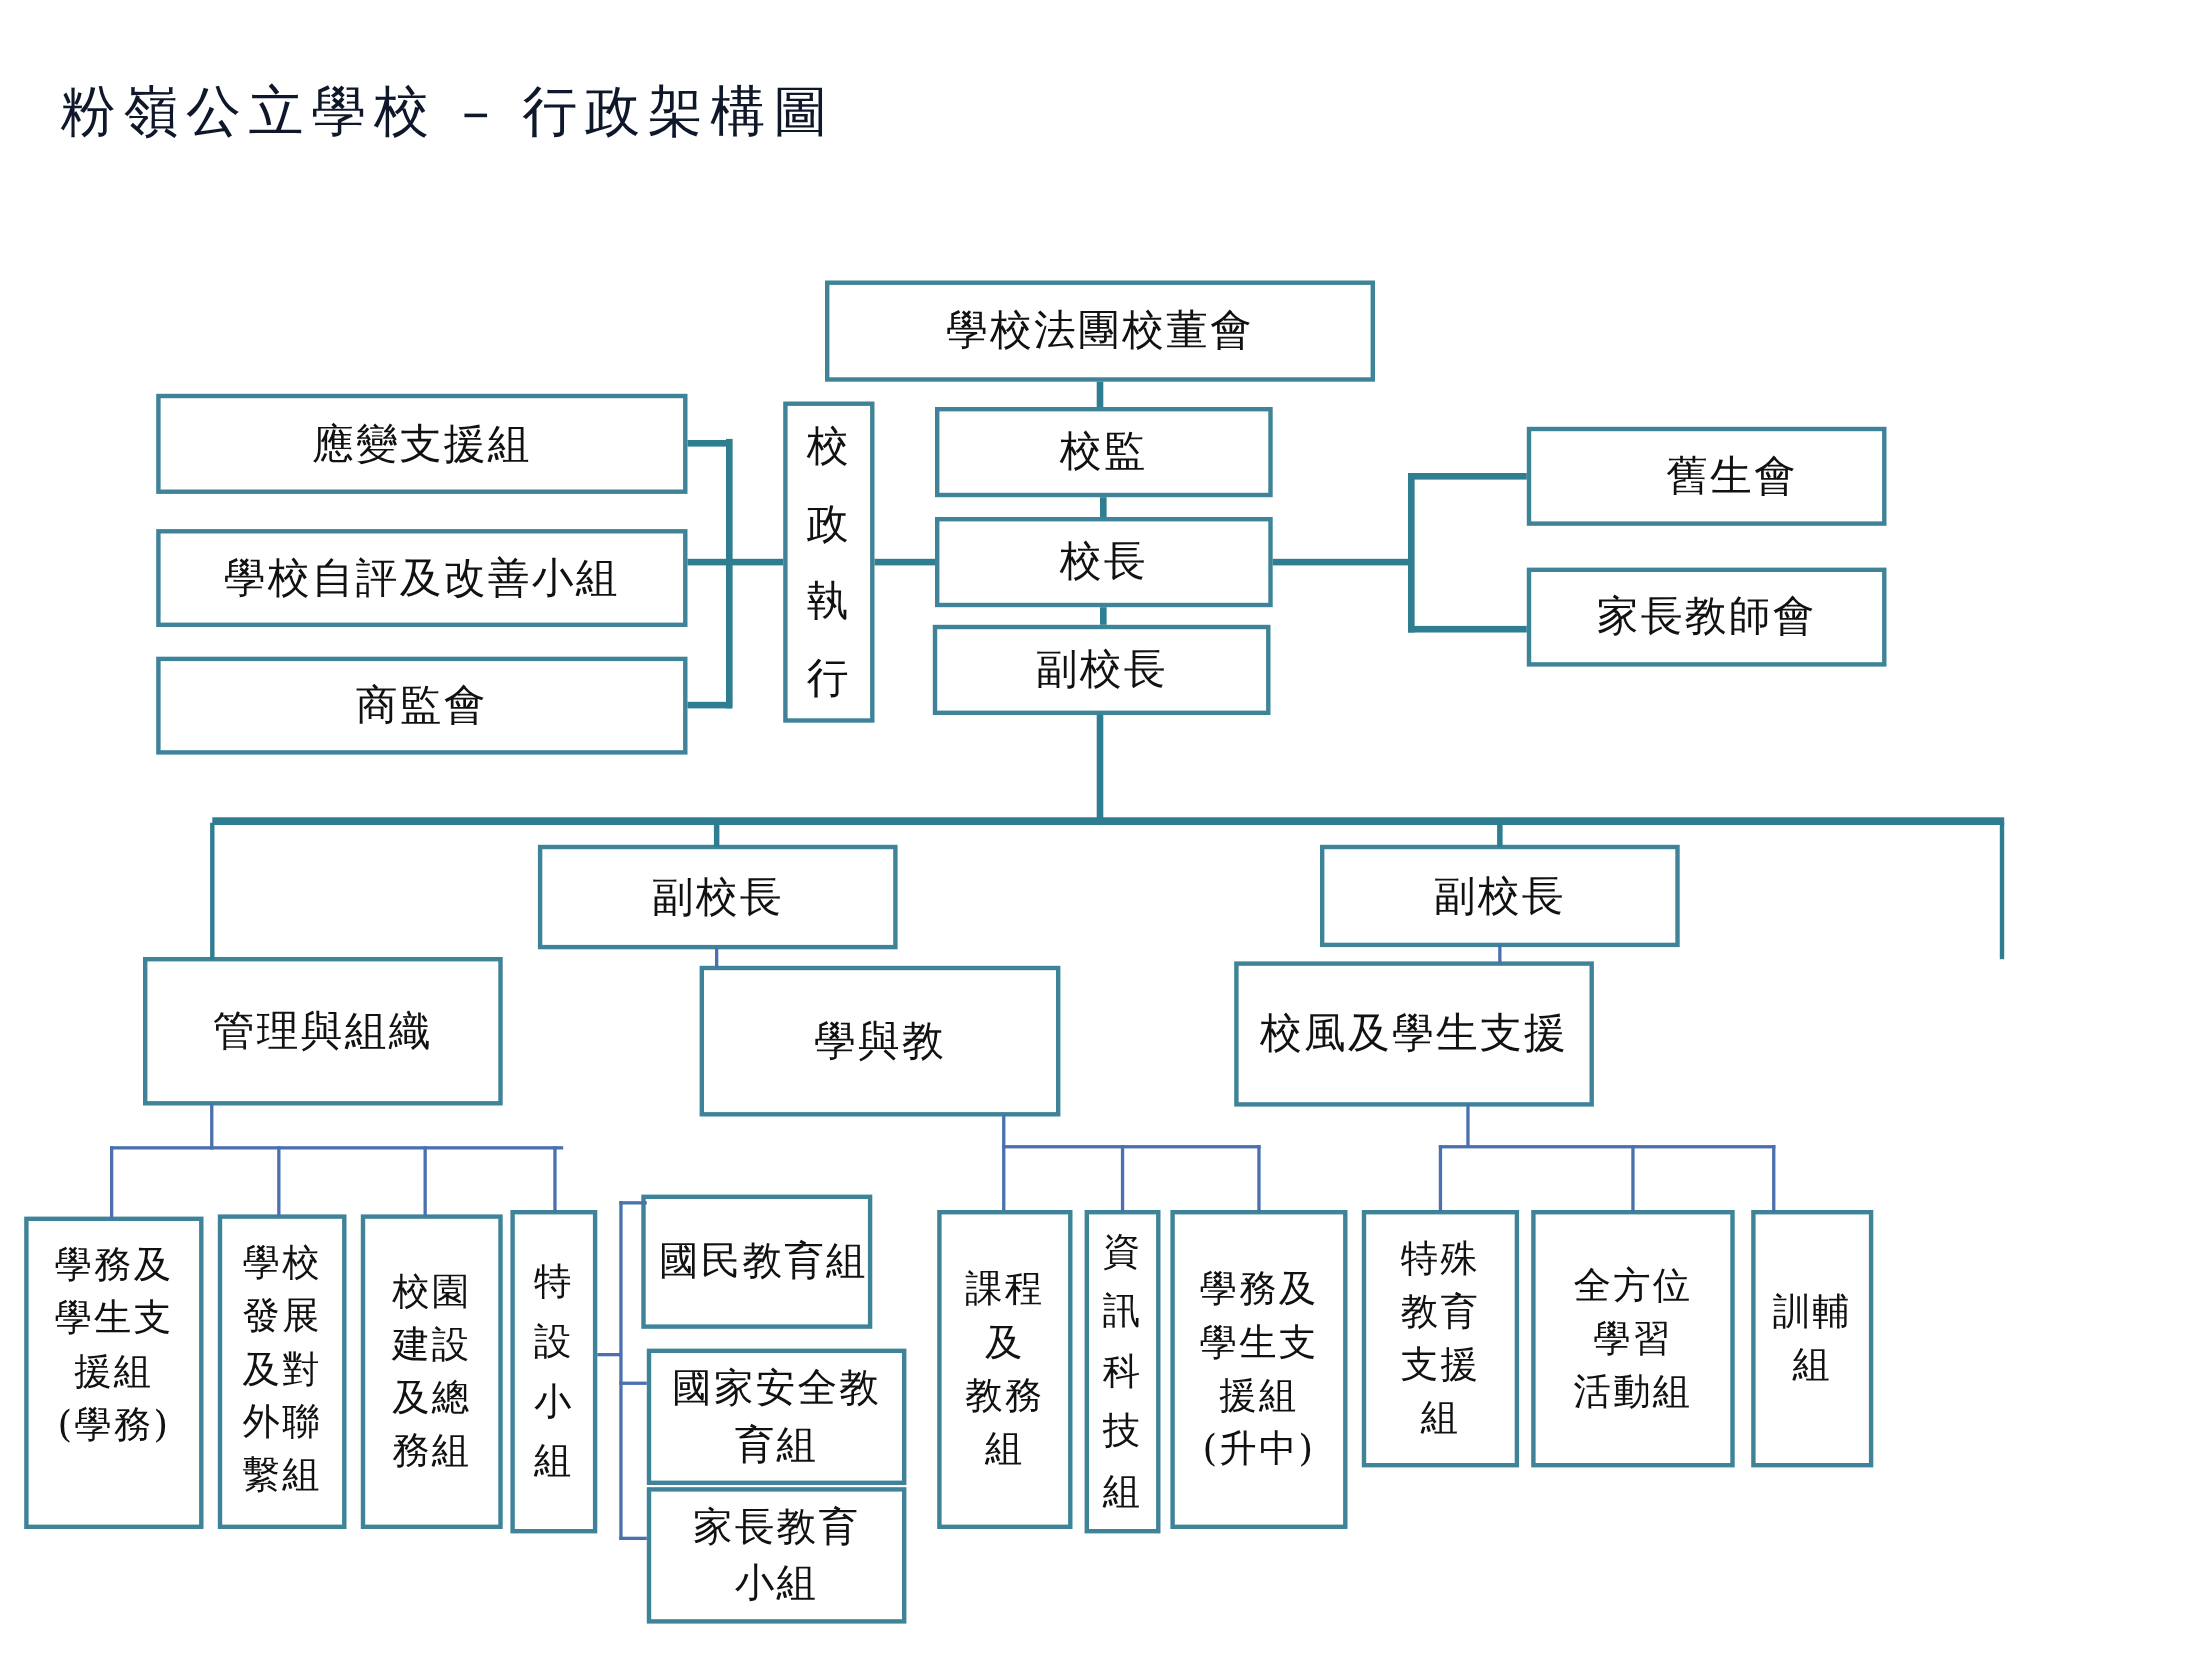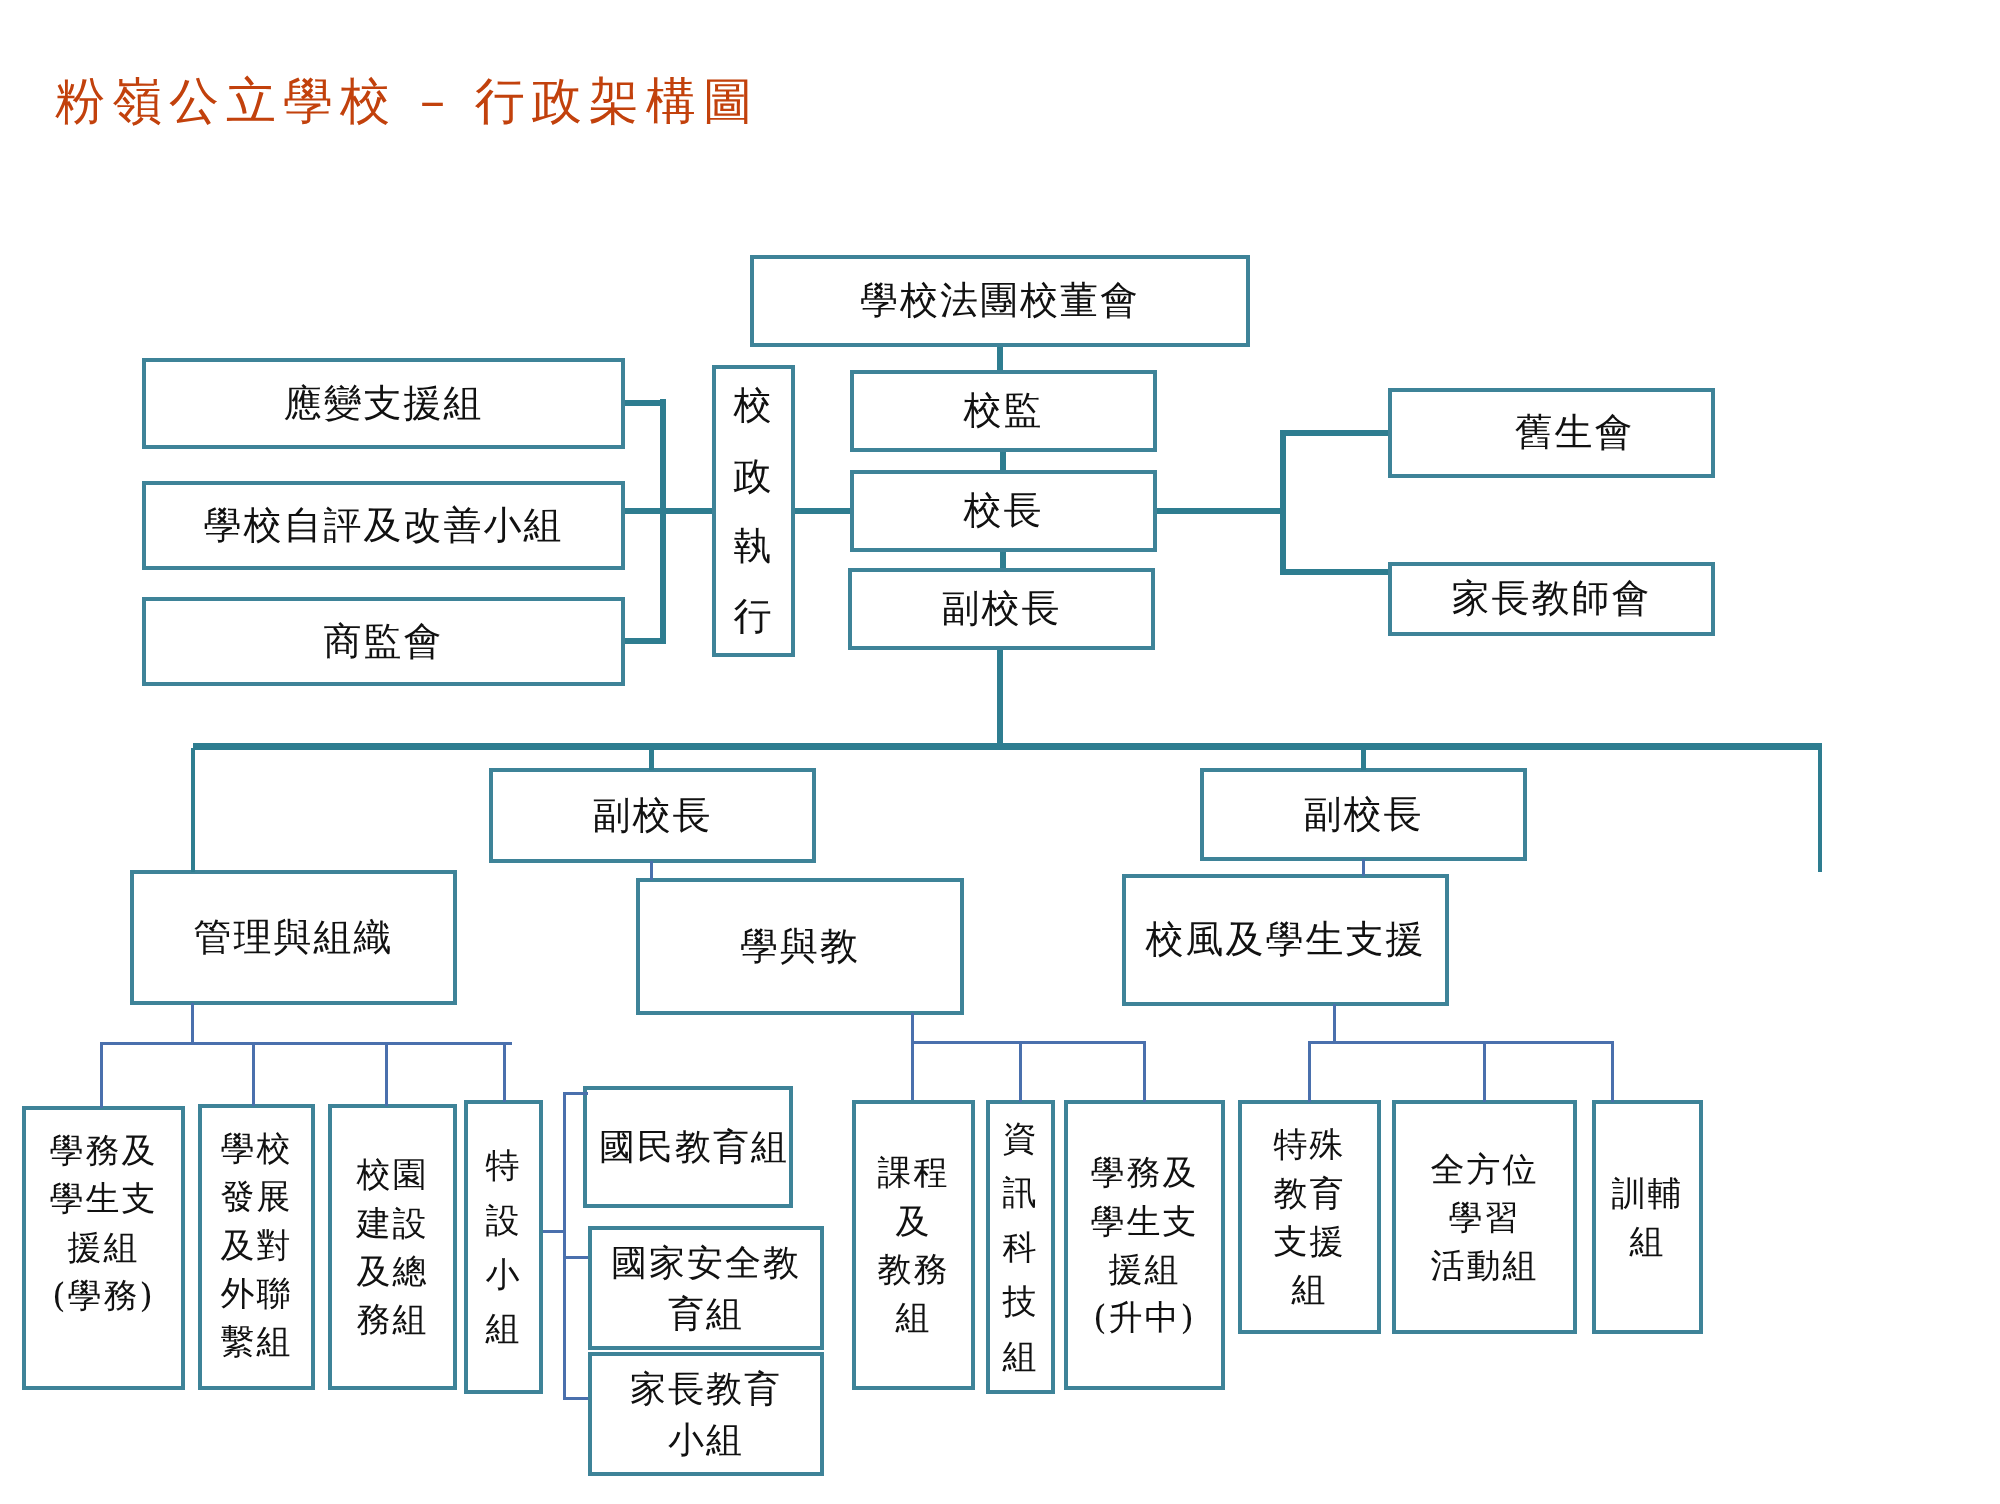--- a/index.html
+++ b/index.html
@@ -8,21 +8,21 @@
     --blue:#4a70ad;
     --txt:#111111;
     --bg:#ffffff;
   }
   html,body{margin:0;padding:0;background:var(--bg);}
   #canvas{
     position:relative;width:2000px;height:1504px;background:var(--bg);
     font-family:"DejaVu Serif",serif;color:var(--txt);overflow:hidden;
   }
   #title{
-    position:absolute;left:55px;top:68px;font-size:50px;letter-spacing:7px;color:#c2410c;
+    position:absolute;left:55px;top:68px;font-size:50px;letter-spacing:7px;color:#0f172a;
     font-family:"DejaVu Serif",serif;white-space:nowrap;
   }
   .node{
     position:absolute;box-sizing:border-box;background:#fff;
     border:4px solid var(--border);
     display:flex;align-items:center;justify-content:center;
     text-align:center;font-size:38px;line-height:1.42;
     white-space:pre-line;letter-spacing:2px;
   }
   .f34{font-size:34px;}
@@ -45,21 +45,21 @@
   <div class="node" style="left:850px;top:470px;width:307px;height:82px;">校長</div>
   <div class="node" style="left:848px;top:568px;width:307px;height:82px;">副校長</div>
   <div class="node exec" style="left:712px;top:365px;width:83px;height:292px;">校
 政
 執
 行</div>
   <div class="node" style="left:142px;top:358px;width:483px;height:91px;">應變支援組</div>
   <div class="node" style="left:142px;top:481px;width:483px;height:89px;">學校自評及改善小組</div>
   <div class="node" style="left:142px;top:597px;width:483px;height:89px;">商監會</div>
   <div class="node" style="left:1388px;top:388px;width:327px;height:90px;padding-left:46px;">舊生會</div>
-  <div class="node" style="left:1388px;top:562px;width:327px;height:74px;">家長教師會</div>
+  <div class="node" style="left:1388px;top:516px;width:327px;height:90px;">家長教師會</div>
 
   <div class="node" style="left:489px;top:768px;width:327px;height:95px;">副校長</div>
   <div class="node" style="left:1200px;top:768px;width:327px;height:93px;">副校長</div>
   <div class="node" style="left:130px;top:870px;width:327px;height:135px;text-align:center;">管理與組織</div>
   <div class="node" style="left:636px;top:878px;width:328px;height:137px;">學與教</div>
   <div class="node" style="left:1122px;top:874px;width:327px;height:132px;">校風及學生支援</div>
 
   <div class="node f34 top" style="left:22px;top:1106px;width:163px;height:284px;">學務及
 學生支
 援組

